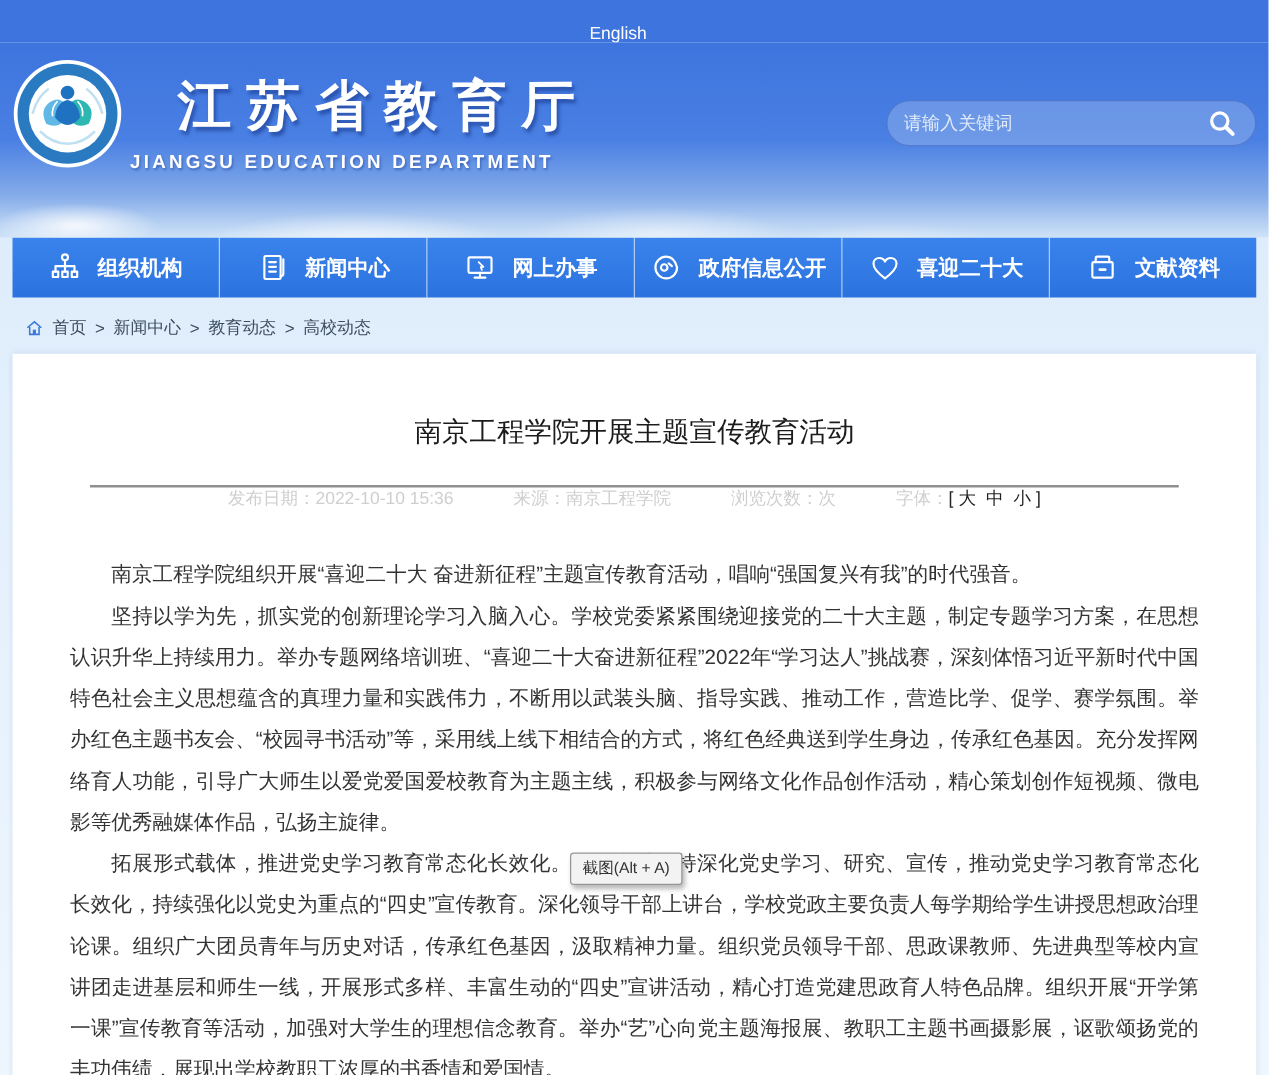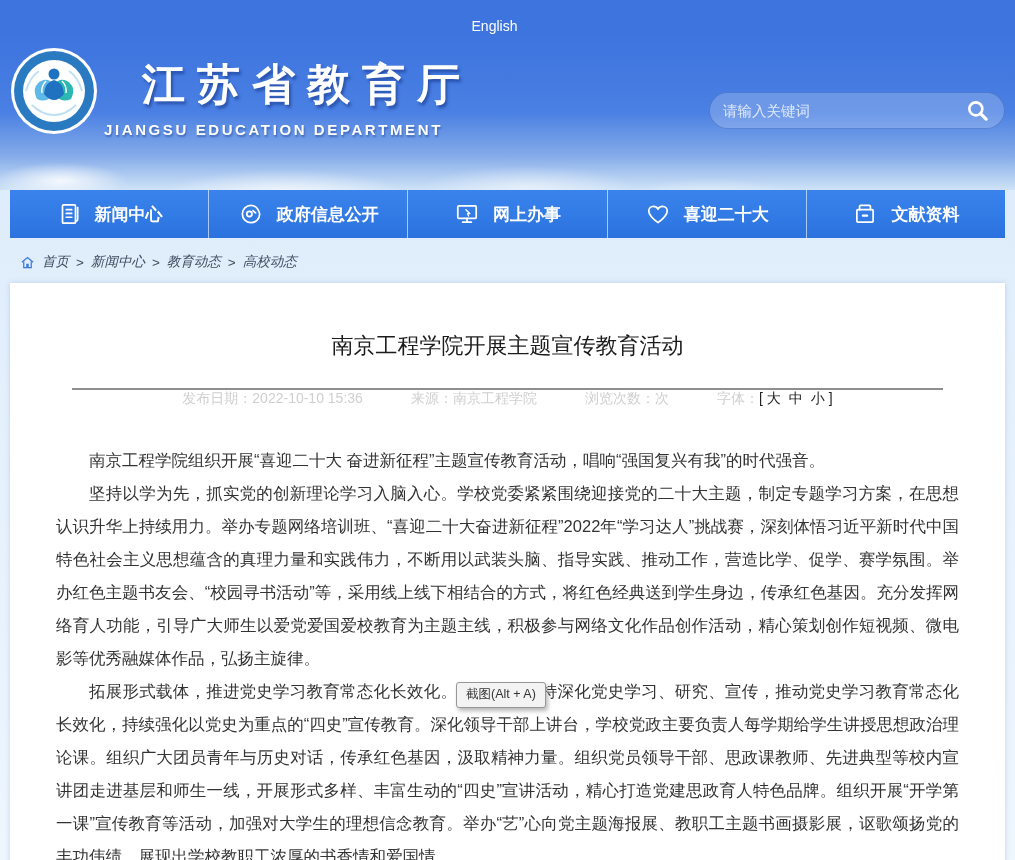--- a/index.html
+++ b/index.html
@@ -24,40 +24,40 @@
       linear-gradient(180deg,#3d74de 0%,#4a80e3 50%,#84abe9 78%,#cfe3f7 100%);
   }
   .logo { position:absolute; left:10px; top:13px; width:88px; height:88px; }
   .brand { position:absolute; left:104px; top:22px; color:#fff; }
   .brand-title { font-size:43px; font-weight:bold; letter-spacing:12px;
                  text-shadow:2px 3px 3px rgba(18,48,130,.55); white-space:nowrap;margin-left:38px; }
   .brand-sub { margin-top:7px; font-size:15px; font-weight:bold; letter-spacing:2.6px;
                text-shadow:1px 2px 2px rgba(18,48,130,.45); }
   .search { position:absolute; right:10px; top:46px; width:296px; height:37px; border-radius:19px;
             background:rgba(255,255,255,.20); border:1px solid rgba(25,65,165,.35);
-            display:flex; align-items:center; padding:0 13px;margin-top:12px; }
+            display:flex; align-items:center; padding:0 13px; }
   .search input { flex:1; background:transparent; border:none; outline:none;
                   color:#fff; font-size:14.5px; }
   .search input::placeholder { color:#e6eefb; opacity:.95; }
   .search-btn { width:26px; height:26px; cursor:pointer; flex:0 0 auto; }
 
   
   .nav { margin:0 10px; height:48px; display:flex;
          background:linear-gradient(180deg,#3a83ec 0%,#2b72de 100%); }
   .nav-item { flex:1; display:flex; align-items:center; justify-content:center; gap:13px;
               color:#fff; font-size:17px; font-weight:bold; cursor:pointer;
               border-right:1px solid rgba(255,255,255,.6); }
   .nav-item:last-child { border-right:none; }
   .nav-item svg { width:26px; height:26px; stroke:#fff; fill:none;
                   stroke-width:1.6; stroke-linecap:round; stroke-linejoin:round; }
 
   
   .breadcrumb { margin:0 10px; padding:15px 10px 12px; display:flex; align-items:center;
                 gap:7px; font-size:13.5px; color:#3d4c5e; }
-  .breadcrumb a { color:#3d4c5e; text-decoration:none; cursor:pointer;font-style:italic; }
+  .breadcrumb a { color:#3d4c5e; text-decoration:none; cursor:pointer; }
   .breadcrumb .home-ic { width:15px; height:15px; }
 
   
   .card { margin:0 10px; background:#fff; min-height:580px;
           box-shadow:0 0 5px rgba(110,145,190,.3); }
   .article-title { padding-top:48px; text-align:center; font-size:22px;
                    font-weight:normal; color:#1b1b1b; }
   .divider { height:2px; background:#8f8f8f; margin:27px 62px 0; }
   .meta { display:flex; justify-content:center; gap:48px;
           font-size:14px; color:#cfcfcf; white-space:nowrap; }
@@ -108,41 +108,51 @@
       <svg class="search-btn" viewBox="0 0 24 24">
         <circle cx="10" cy="10" r="6" stroke="#fff" stroke-width="2.4" fill="none"></circle>
         <path d="M14.6 14.6 L19.5 19.5" stroke="#fff" stroke-width="3" stroke-linecap="round"></path>
       </svg>
     </div>
   </div>
 
   <div class="nav">
     <div class="nav-item">
       <svg viewBox="0 0 24 24">
+        <circle cx="12" cy="4.5" r="2.2"></circle>
+          <path d="M12 6.8 V11 M5 11 H19 M5 11 V15 M12 11 V15 M19 11 V15"></path>
+        <rect x="3" y="15" width="4" height="4"></rect>
+          <rect x="10" y="15" width="4" height="4"></rect>
+          <rect x="17" y="15" width="4" height="4"></rect>
+      </svg>
+      <span>组织机构</span>
+    </div>
+    <div class="nav-item">
+      <svg viewBox="0 0 24 24">
         <rect x="6" y="3.5" width="12" height="17" rx="1"></rect>
         <path d="M9.5 8 H14.5 M9.5 11.5 H14.5 M9.5 15 H14.5"></path>
         <path d="M18 18.5 q2 0 2 -2 V6"></path>
       </svg>
       <span>新闻中心</span>
     </div>
     <div class="nav-item">
       <svg viewBox="0 0 24 24">
+        <rect x="3.5" y="4.5" width="17" height="11.5" rx="1"></rect>
+        <path d="M12 16 V19 M8 19.5 H16"></path>
+        <path d="M11 8 L14.5 11.5 L12.6 11.8 L13.4 13.8" stroke-width="1.3"></path>
+      </svg>
+      <span>网上办事</span>
+    </div>
+    <div class="nav-item">
+      <svg viewBox="0 0 24 24">
         <path d="M20 12 a8 8 0 1 1 -8 -8 q6 0 8 8z"></path>
         <circle cx="10.5" cy="12" r="2.4"></circle>
         <path d="M13.8 9 L16.2 11"></path>
       </svg>
       <span>政府信息公开</span>
-    </div>
-    <div class="nav-item">
-      <svg viewBox="0 0 24 24">
-        <rect x="3.5" y="4.5" width="17" height="11.5" rx="1"></rect>
-        <path d="M12 16 V19 M8 19.5 H16"></path>
-        <path d="M11 8 L14.5 11.5 L12.6 11.8 L13.4 13.8" stroke-width="1.3"></path>
-      </svg>
-      <span>网上办事</span>
     </div>
     <div class="nav-item">
       <svg viewBox="0 0 24 24">
         <path d="M12 20 C6 15.5 3.5 12.5 3.5 9.2 C3.5 6.7 5.4 5 7.8 5 C9.6 5 11.2 6 12 7.6 C12.8 6 14.4 5 16.2 5 C18.6 5 20.5 6.7 20.5 9.2 C20.5 12.5 18 15.5 12 20 Z"></path>
       </svg>
       <span>喜迎二十大</span>
     </div>
     <div class="nav-item">
       <svg viewBox="0 0 24 24">
         <path d="M7 8 V5 q0 -1 1 -1 h8 q1 0 1 1 V8"></path>

